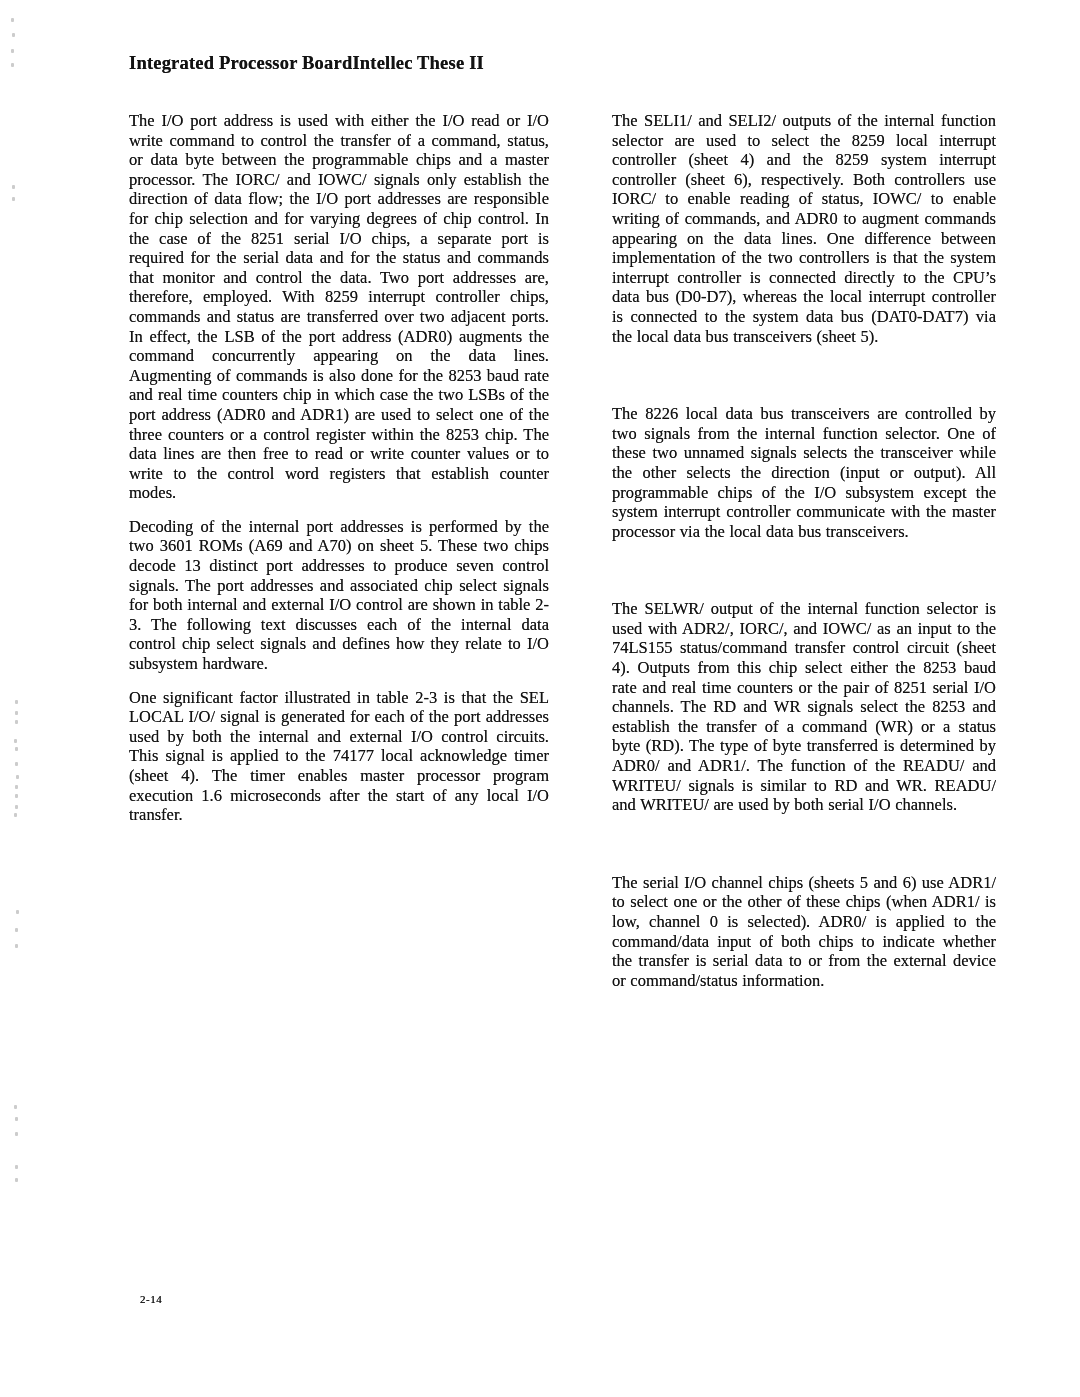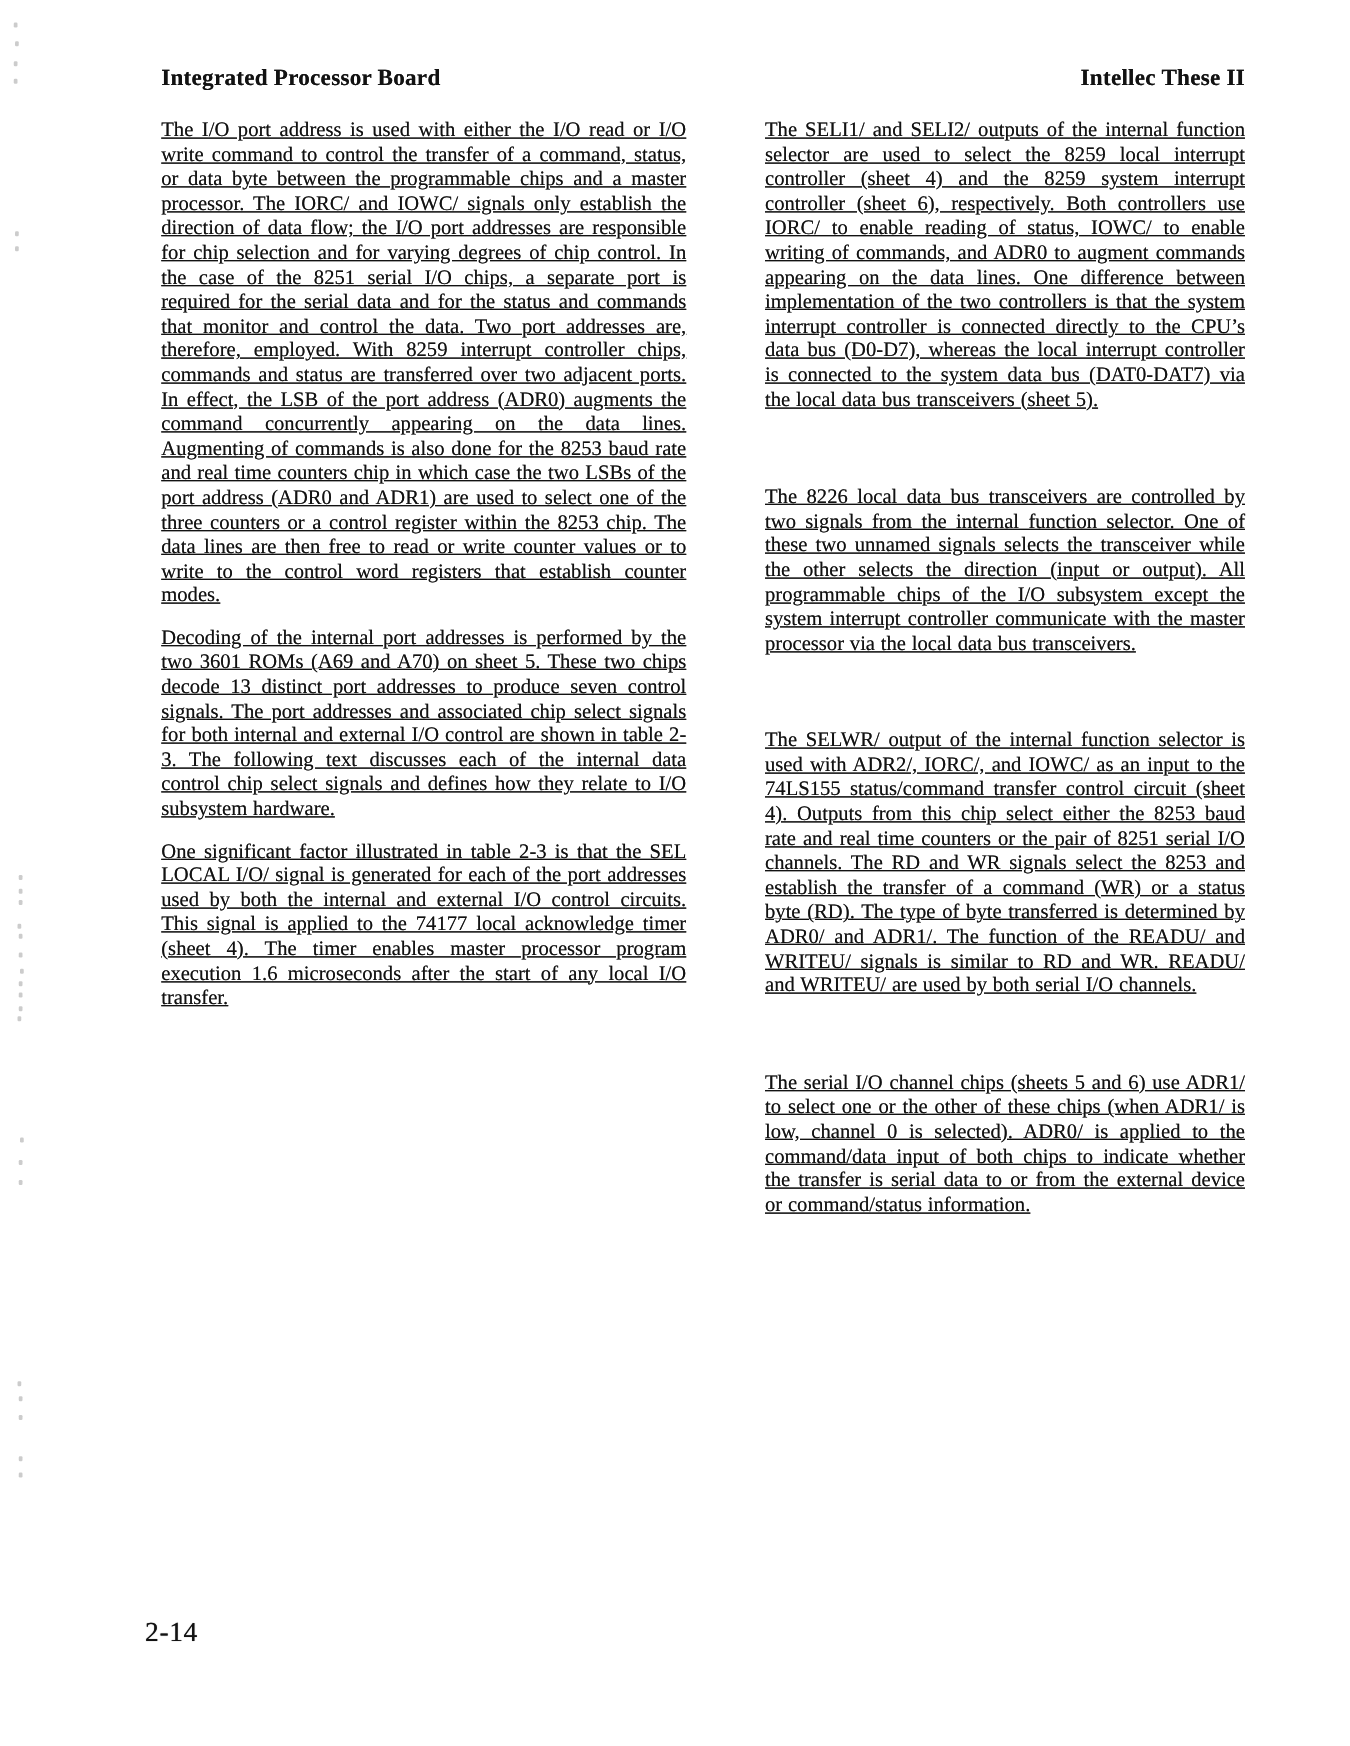--- a/index.html
+++ b/index.html
@@ -15,34 +15,32 @@
     overflow: hidden;
     font-family: "Liberation Serif", "DejaVu Serif", serif;
     color: #121212;
   }
   .page-header {
     position: absolute;
     top: 53px;
     left: 129px;
     width: 867px;
     display: flex;
-    justify-content: space-between;
     font-size: 18.5px;
     font-weight: 700;
     letter-spacing: 0.2px;
     text-shadow: 0 0 0.5px rgba(10,10,10,0.8);
   }
   .body-columns {
     position: absolute;
-    top: 94px;
+    top: 111px;
     left: 129px;
     width: 867px;
     display: flex;
     gap: 27px;
-    text-decoration: underline;
   }
   .col {
     width: 420px;
   }
   .col p {
     margin: 0 0 14px 0;
     text-align: justify;
     font-size: 16.5px;
     line-height: 19.6px;
     text-shadow: 0 0 0.5px rgba(20,20,20,0.7);
@@ -51,22 +49,22 @@
   .col-right p {
     margin-bottom: 58px;
     margin-left: 36px;
   }
   .col p:last-child {
     margin-bottom: 0;
   }
   .page-footer {
     position: absolute;
     top: 1293px;
-    left: 116px;
-    font-size: 22px;
+    left: 140px;
+    font-size: 11px;
     text-shadow: 0 0 0.6px rgba(20,20,20,0.85);
     letter-spacing: 0.5px;
   }
   .speck-layer {
     position: absolute;
     inset: 0;
     pointer-events: none;
   }
   .speck {
     position: absolute;

